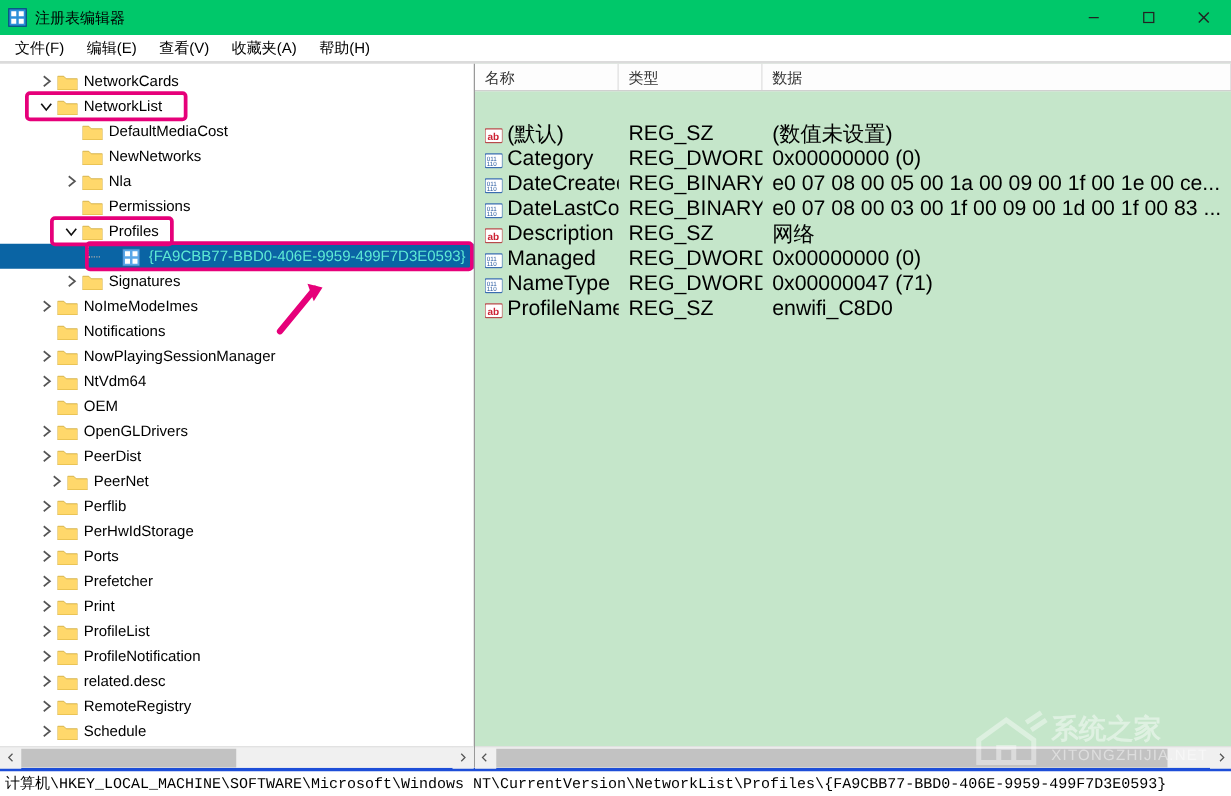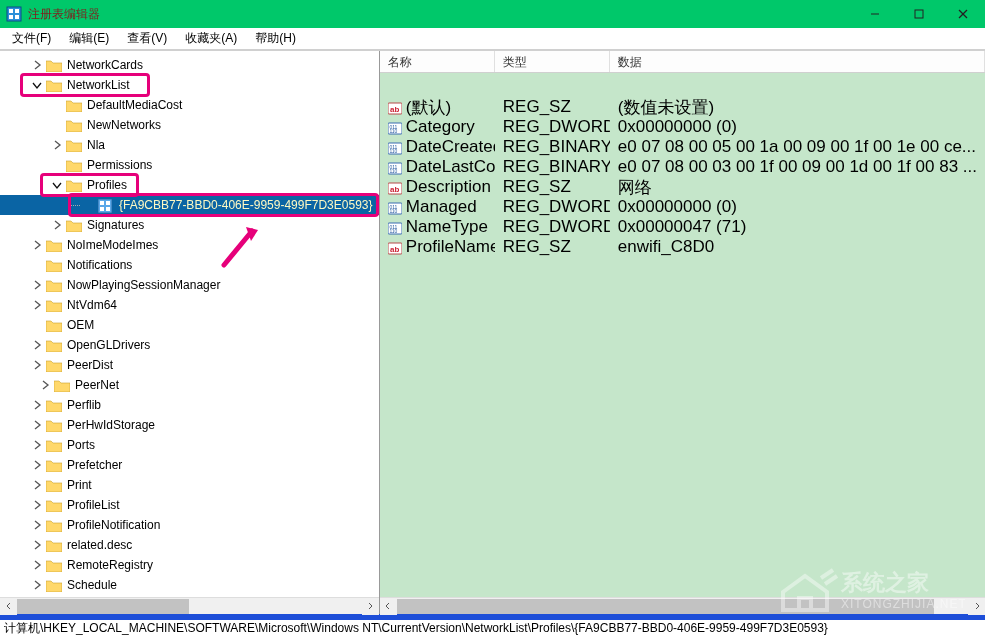--- a/index.html
+++ b/index.html
@@ -18,21 +18,21 @@
     background: #00c86a;
     display: flex;
     align-items: center;
     color: #222;
     padding-left: 6px;
   }
   .titlebar .app-icon {
     width: 16px; height: 16px;
     margin-right: 6px;
   }
-  .titlebar .title-text { flex: 0 0 auto; font-size: 12px; color: #7f1d1d; }
+  .titlebar .title-text { flex: 0 0 auto; font-size: 12px; color: #000000; }
   .titlebar .spacer { flex: 1; }
   .winbtn {
     width: 44px; height: 28px;
     display: flex; align-items: center; justify-content: center;
     color: #222;
   }
 
   
   .menubar {
     height: 22px;
@@ -86,21 +86,21 @@
   .expander svg { display: block; }
   .folder-icon, .reg-icon {
     width: 16px; height: 13px;
     margin-right: 5px;
     flex-shrink: 0;
   }
   .tree-label { font-size: 12px; color: #000; }
   .tree-row.selected {
     background: #0a64a4;
   }
-  .tree-row.selected .tree-label { color: #fef9c3; }
+  .tree-row.selected .tree-label { color: #5eead4; }
   .dotline {
     border-left: 1px dotted #aaa;
     border-bottom: 1px dotted #aaa;
     height: 10px;
     margin-bottom: 8px;
     margin-right: 2px;
     flex-shrink: 0;
   }
   .highlight-box {
     position: absolute;
@@ -171,27 +171,29 @@
     color:#555;
   }
   .hscroll .track { flex:1; height: 100%; position:relative; background:#f0f0f0; }
   .hscroll .thumb { position:absolute; left:0; top:1px; height:15px; width:50%; background:#c2c2c2; }
   .right-pane .hscroll .thumb { width: 94%; }
 
   
   .statusbar {
     height: 22px;
     background: #fff;
-    border-top: 6px solid #1d4ed8;
-    display: flex;
+    border-top: 3px solid #1d4ed8;
+    display: flex;
+    align-items: center;
     padding: 0 4px;
     font-size: 12px;
     color: #000;
     white-space: nowrap;
     overflow: hidden;
+    font-family: Liberation Mono, monospace;
   }
 
   
   .watermark {
     position: absolute;
     right: 20px;
     bottom: 14px;
     opacity: 0.45;
     pointer-events: none;
   }

